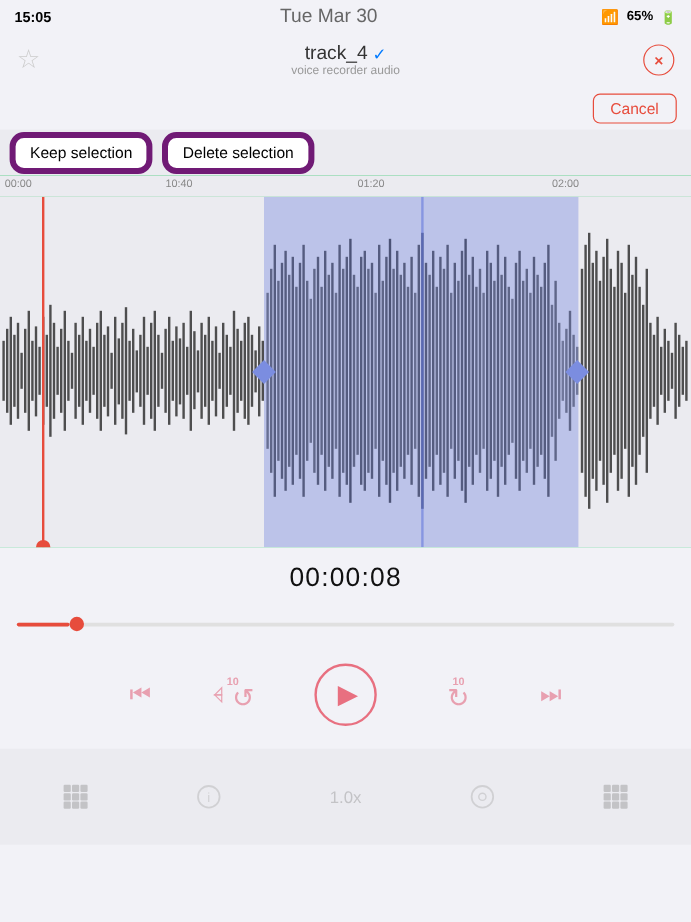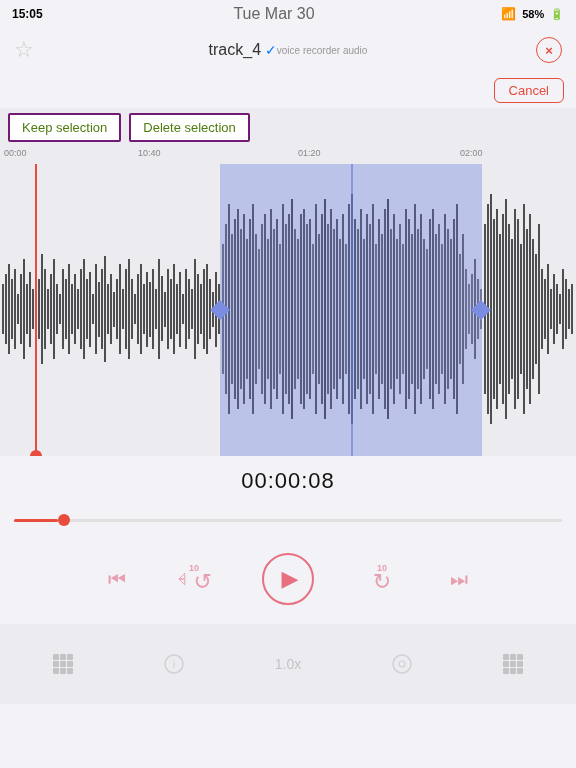--- a/index.html
+++ b/index.html
@@ -47,21 +47,21 @@
     .star-icon {
       font-size: 22px;
       color: #ccc;
     }
 
     .track-title-area {
       position: absolute;
       left: 50%;
       transform: translateX(-50%);
       display: flex;
-      flex-direction: row;
+      flex-direction: column;
       align-items: center;
     }
 
     .track-name {
       font-size: 16px;
       font-weight: 500;
       color: #333;
       display: flex;
       align-items: center;
       gap: 4px;
@@ -116,26 +116,26 @@
     .selection-buttons {
       height: 38px;
       background: #ebebf0;
       display: flex;
       align-items: center;
       padding: 0 8px;
       gap: 8px;
     }
 
     .sel-btn {
-      border: 2px solid #701a75;
-      border-radius: 2px;
+      border: 5px solid #701a75;
+      border-radius: 12px;
       background: #fff;
       padding: 5px 12px;
       font-size: 13px;
-      color: #4d7c0f;
+      color: #000000;
       cursor: pointer;
     }
 
     
     .waveform-container {
       position: relative;
       height: 310px;
       background: #22c55e;
       overflow: hidden;
     }
@@ -379,21 +379,21 @@
     }
   </style>
 </head>
 <body>
 
 <div class="status-bar">
   <span>15:05</span>
   <span style="font-size:16px;color:#666;font-weight:400;margin-left:4px;">Tue Mar 30</span>
   <div class="status-right">
     <span style="font-size:12px;">📶</span>
-    <span>58%</span>
+    <span>65%</span>
     <span>🔋</span>
   </div>
 </div>
 
 <div class="top-bar">
   <span class="star-icon">☆</span>
   <div class="track-title-area">
     <div class="track-name">
       <span>track_4</span>
       <span class="check-icon">✓</span>

